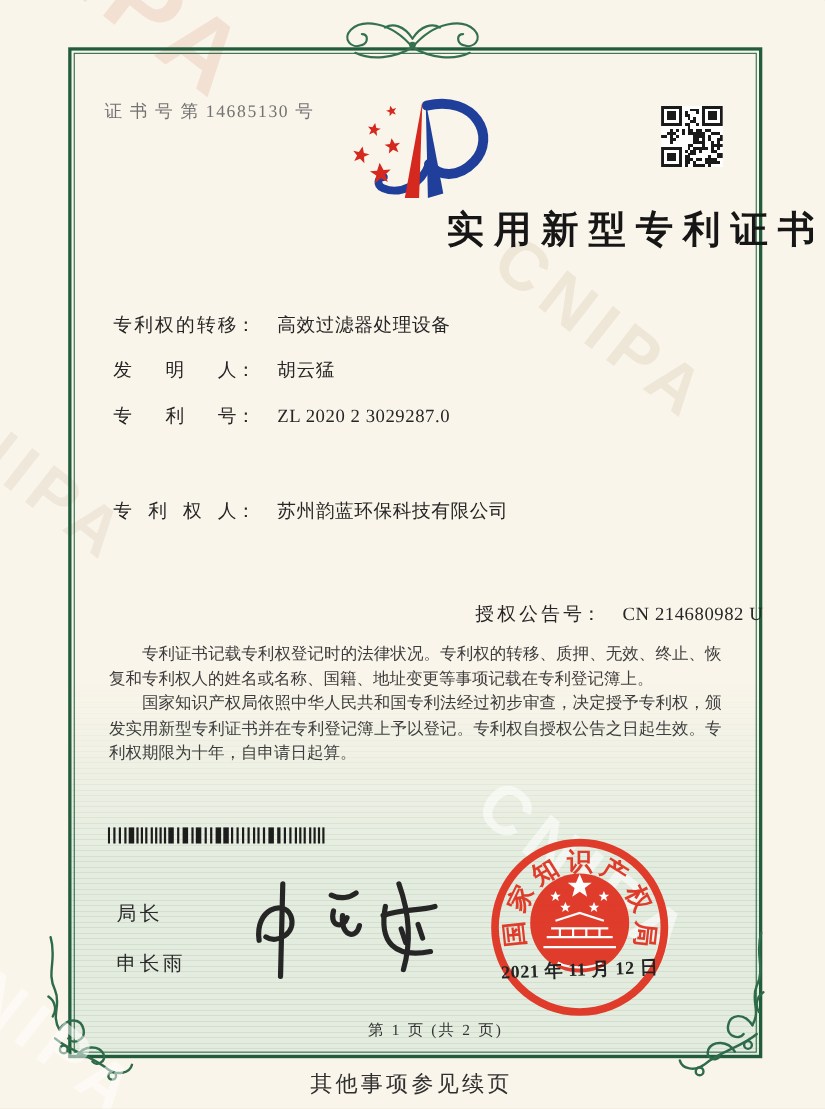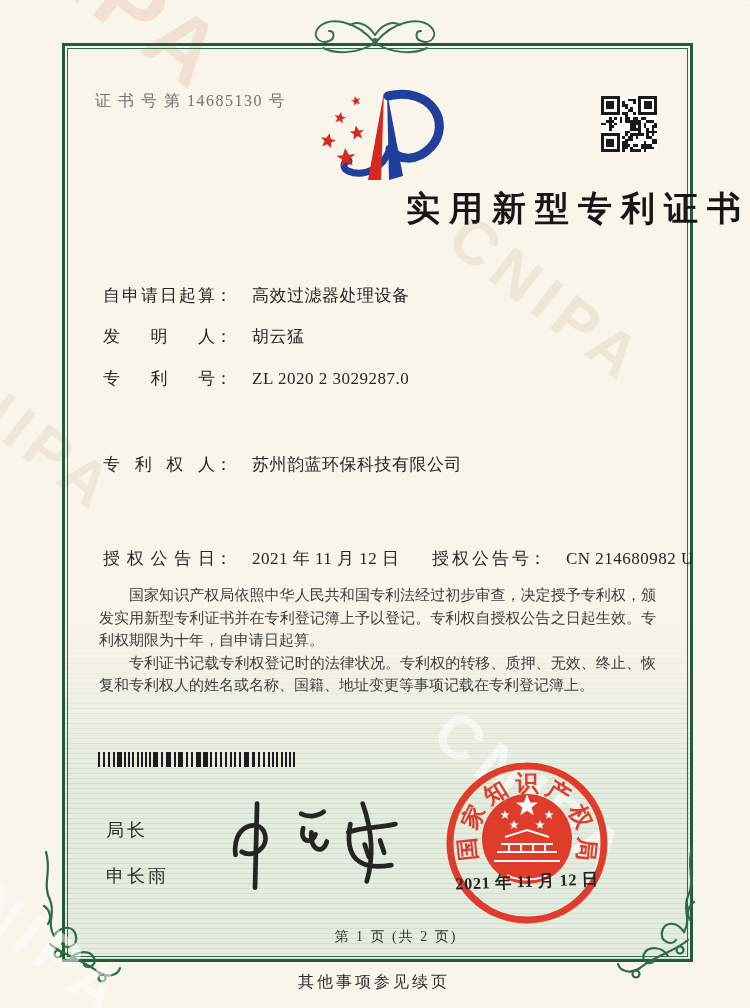--- a/index.html
+++ b/index.html
@@ -64,21 +64,21 @@
   .sig-title{top:818px;}
   .sig-name{top:848px;margin-top:16px;}
   .autograph{position:absolute;left:213px;top:793px;width:205px;height:98px;z-index:4;}
   .seal{position:absolute;left:417px;top:733px;width:220px;height:220px;z-index:5;opacity:.93;}
   .seal svg{position:absolute;inset:0;}
   .seal-date{position:absolute;top:138px;left:0;width:100%;text-align:center;
     font-size:16.5px;font-weight:600;color:#141414;letter-spacing:.5px;
     transform:rotate(-2deg);z-index:6;}
   .page-num{position:absolute;left:0;right:0;top:928px;text-align:center;font-size:14px;
     letter-spacing:2px;color:#333;z-index:4;padding-left:42px;}
-  .footer-note{position:absolute;left:0;right:2px;top:972px;text-align:center;font-size:16px;
+  .footer-note{position:absolute;left:0;right:2px;top:972px;text-align:center;font-size:20px;
     letter-spacing:3px;color:#2f2f2f;z-index:4;}
 </style>
 </head>
 <body>
 
 <div class="page">
 
   <div class="wm wm1">CNIPA</div>
   <div class="wm wm6">CNIPA</div>
   <div class="wm wm2">CNIPA</div>
@@ -271,41 +271,38 @@
       <rect x="11" y="20" width="1" height="1" fill="#1a1a1a"></rect>
       <rect x="12" y="20" width="1" height="1" fill="#1a1a1a"></rect>
       <rect x="13" y="20" width="1" height="1" fill="#1a1a1a"></rect>
       <rect x="14" y="20" width="1" height="1" fill="#1a1a1a"></rect>
       <rect x="16" y="20" width="1" height="1" fill="#1a1a1a"></rect>
     </svg>
 
   <div class="title">实用新型专利证书</div>
 
   <div class="field f0">
-    <span class="flabel">自申请日起算</span><span>：</span><span class="fvalue">高效过滤器处理设备</span>
+    <span class="flabel">专利权的转移</span><span>：</span><span class="fvalue">高效过滤器处理设备</span>
   </div>
   <div class="field f1">
     <span class="flabel">发明人</span><span>：</span><span class="fvalue">胡云猛</span>
   </div>
   <div class="field f2">
     <span class="flabel">专利号</span><span>：</span><span class="fvalue">ZL 2020 2 3029287.0</span>
   </div>
   <div class="field f4">
     <span class="flabel">专利权人</span><span>：</span><span class="fvalue">苏州韵蓝环保科技有限公司</span>
   </div>
-  <div class="field grant-left">
-    <span class="flabel">授权公告日</span><span>：</span><span class="fvalue">2021 年 11 月 12 日</span>
-  </div>
   <div class="field grant-right">
     <span class="flabel">授权公告号</span><span>：</span><span class="fvalue">CN 214680982 U</span>
   </div>
 
   <div class="body">
+    <p>专利证书记载专利权登记时的法律状况。专利权的转移、质押、无效、终止、恢复和专利权人的姓名或名称、国籍、地址变更等事项记载在专利登记簿上。</p>
     <p>国家知识产权局依照中华人民共和国专利法经过初步审查，决定授予专利权，颁发实用新型专利证书并在专利登记簿上予以登记。专利权自授权公告之日起生效。专利权期限为十年，自申请日起算。</p>
-    <p>专利证书记载专利权登记时的法律状况。专利权的转移、质押、无效、终止、恢复和专利权人的姓名或名称、国籍、地址变更等事项记载在专利登记簿上。</p>
   </div>
 
   <svg id="barcode-svg" class="barcode" viewBox="0 0 200 15" preserveAspectRatio="none">
       <rect x="0" y="0" width="2" height="15" fill="#1c1c1c"></rect>
       <rect x="5" y="0" width="2" height="15" fill="#1c1c1c"></rect>
       <rect x="10" y="0" width="2" height="15" fill="#1c1c1c"></rect>
       <rect x="15" y="0" width="2" height="15" fill="#1c1c1c"></rect>
       <rect x="19" y="0" width="5" height="15" fill="#1c1c1c"></rect>
       <rect x="26" y="0" width="2" height="15" fill="#1c1c1c"></rect>
       <rect x="30" y="0" width="2" height="15" fill="#1c1c1c"></rect>

